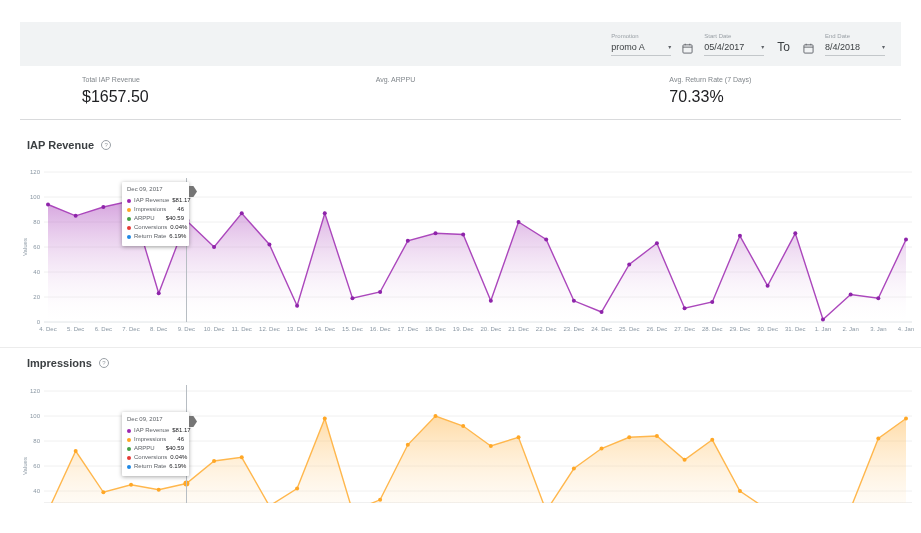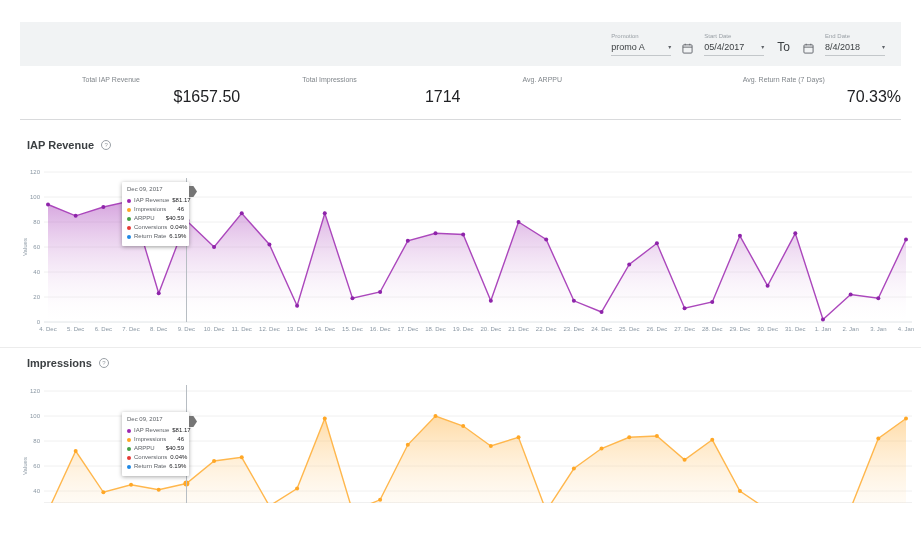--- a/index.html
+++ b/index.html
@@ -16,21 +16,21 @@
   .caret{font-size:6px;color:#5f6368;line-height:1;}
   .cal-icon{margin-top:8px;cursor:pointer;}
   .cal-icon svg{display:block;}
   .to-label{font-size:12px;color:#3c4043;margin:6px 2px 0 2px;}
 
   
   .kpi-row{position:absolute;left:20px;top:68px;width:881px;height:51px;background:#fff;
     border-bottom:1px solid #d9dadc;display:flex;}
   .kpi{flex:1;padding-left:62px;padding-top:8px;box-sizing:border-box;}
   .kpi-label{font-size:7px;color:#80868b;margin-bottom:5px;}
-  .kpi-value{font-size:16px;color:#202124;text-align:right;}
+  .kpi-value{font-size:16px;color:#202124;}
 
   
   .chart-title{position:absolute;left:27px;font-size:11px;font-weight:700;color:#3c4043;
     display:flex;align-items:center;gap:7px;}
   #title-0{top:139px;}
   #title-1{top:357px;}
   .help-icon{width:8px;height:8px;border:1px solid #9aa0a6;border-radius:50%;color:#9aa0a6;
     font-size:6px;line-height:8px;text-align:center;font-weight:400;flex:none;}
   .section-divider{position:absolute;left:0;top:347px;width:921px;height:1px;background:#ececec;}
 
@@ -98,24 +98,20 @@
         <span>8/4/2018</span>
         <span class="caret">▾</span>
       </span>
     </div>
   </div>
 
   <div class="kpi-row">
     <div class="kpi">
       <div class="kpi-label">Total IAP Revenue</div>
       <div class="kpi-value">$1657.50</div>
-    </div>
-    <div class="kpi">
-      <div class="kpi-label">Total Impressions</div>
-      <div class="kpi-value">1714</div>
     </div>
     <div class="kpi">
       <div class="kpi-label">Avg. ARPPU</div>
     </div>
     <div class="kpi">
       <div class="kpi-label">Avg. Return Rate (7 Days)</div>
       <div class="kpi-value">70.33%</div>
     </div>
   </div>
 

